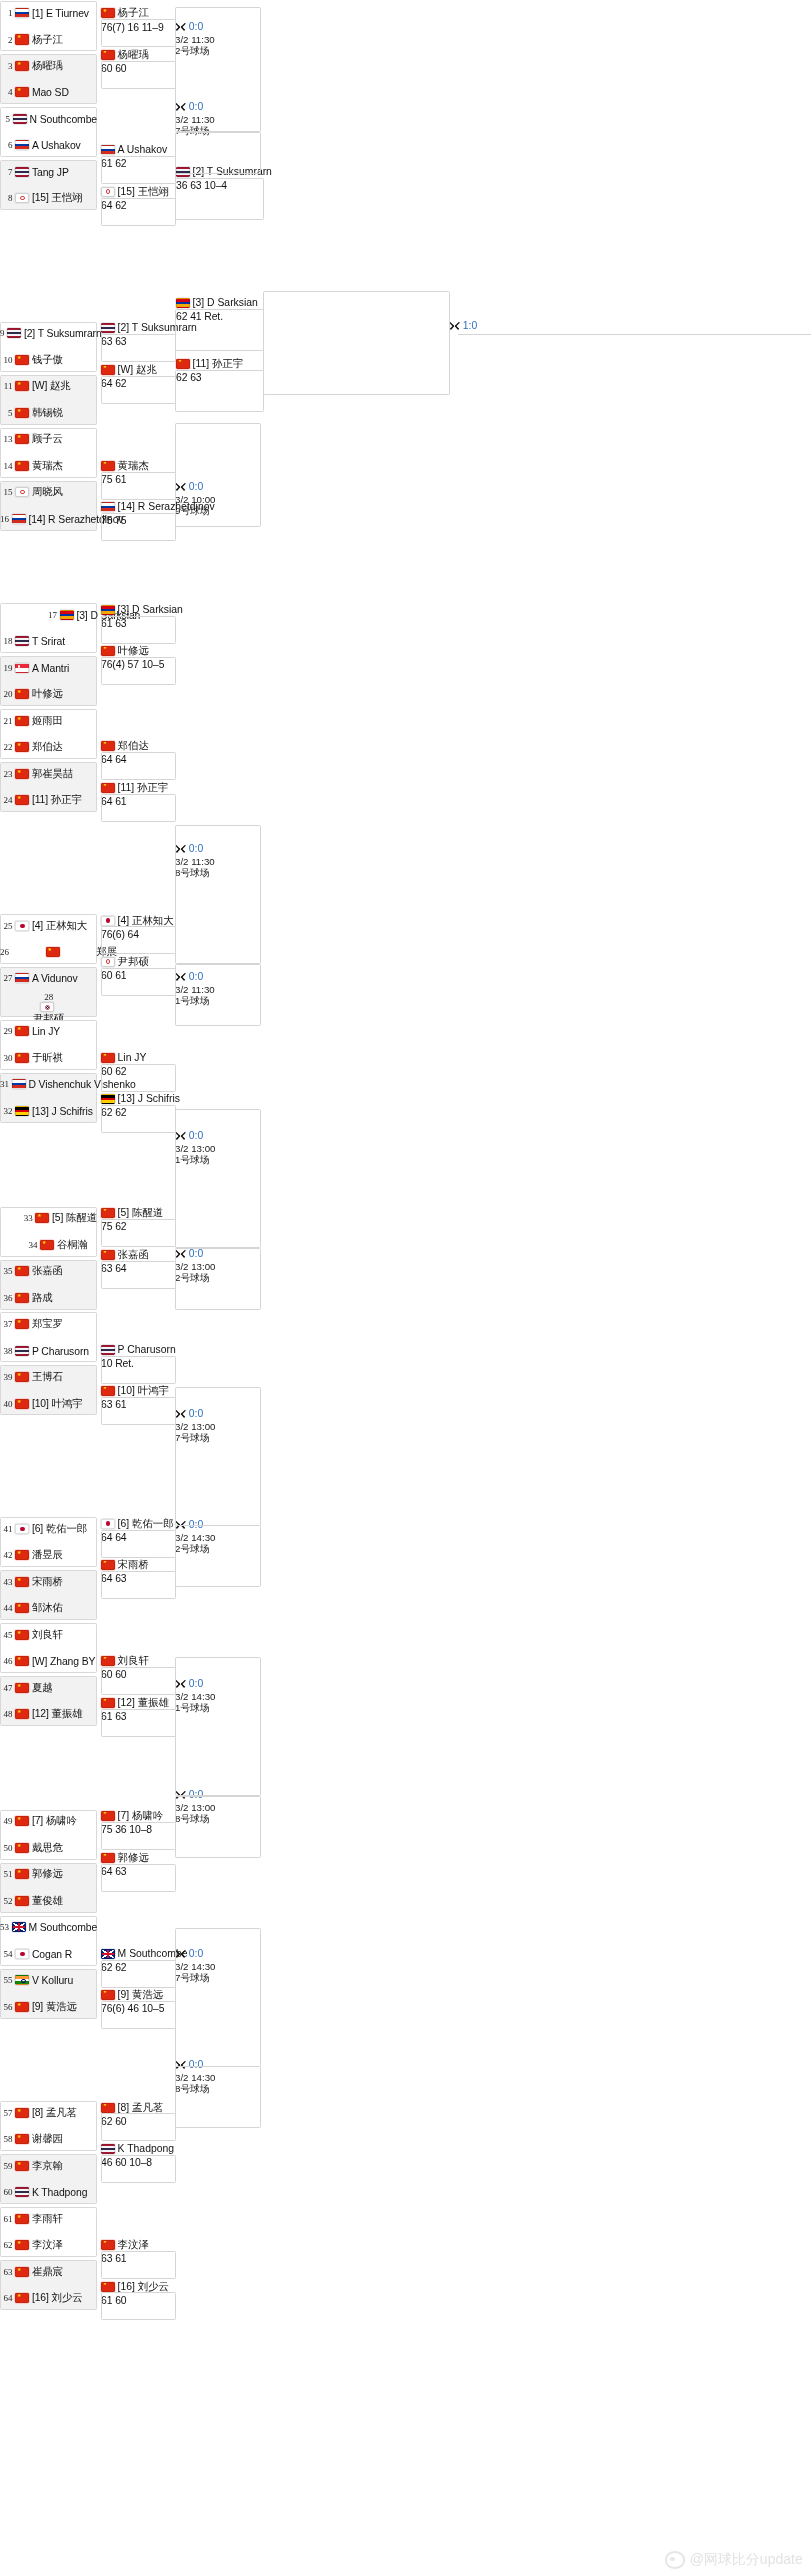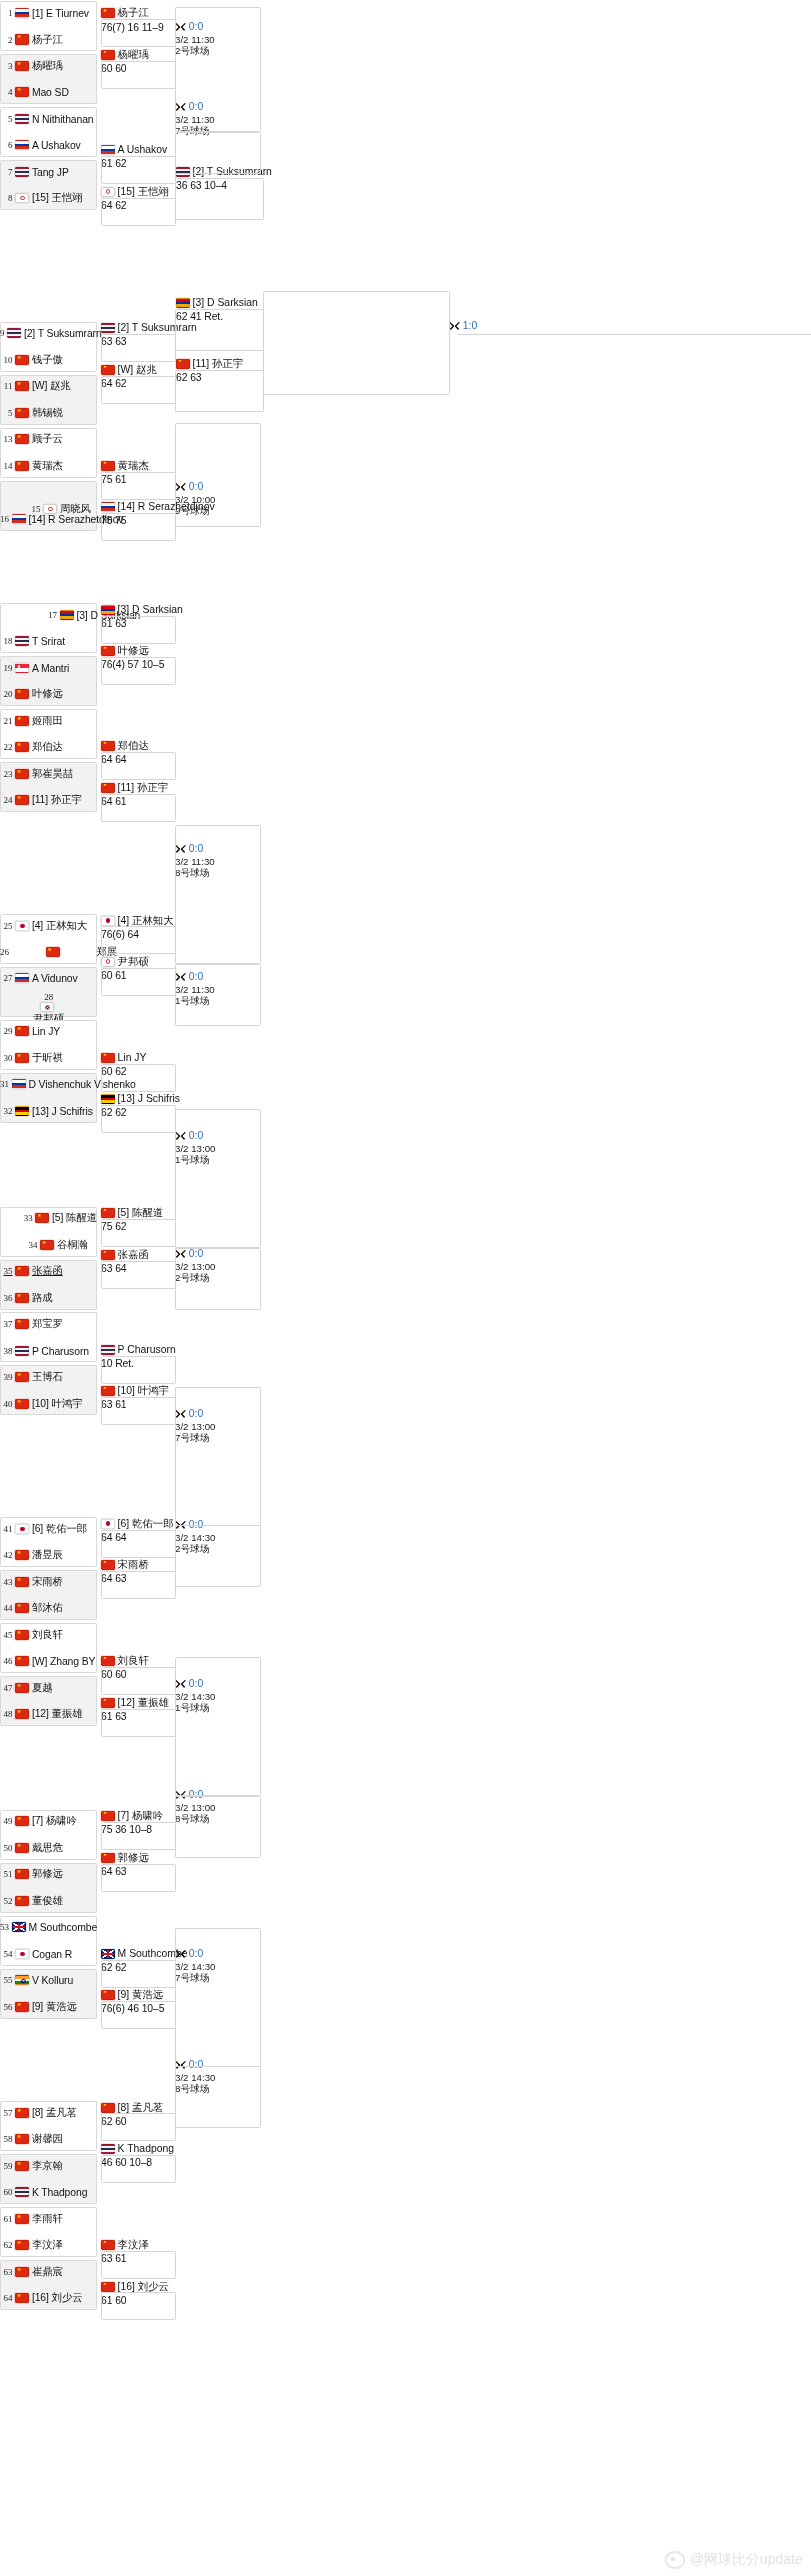--- a/index.html
+++ b/index.html
@@ -238,21 +238,21 @@
     </div>
     <div class="r1row" style="top: 79px;">
       <span class="seedno">4</span>
       <span class="flag cn"></span>
       <span class="pname">Mao SD</span>
     </div>
     <div class="pairbox" style="top: 107px; height: 50px;"></div>
     <div class="r1row" style="top: 106px;">
       <span class="seedno">5</span>
       <span class="flag th"></span>
-      <span class="pname">N Nithithanan</span>
+      <span class="pname">N Southcombe</span>
     </div>
     <div class="r1row" style="top: 132px;">
       <span class="seedno">6</span>
       <span class="flag ru"></span>
       <span class="pname">A Ushakov</span>
     </div>
     <div class="pairbox alt" style="top: 160px; height: 50px;"></div>
     <div class="r1row" style="top: 159px;">
       <span class="seedno">7</span>
       <span class="flag th"></span>
@@ -290,21 +290,21 @@
       <span class="seedno">13</span>
       <span class="flag cn"></span>
       <span class="pname">顾子云</span>
     </div>
     <div class="r1row" style="top: 453px;">
       <span class="seedno">14</span>
       <span class="flag cn"></span>
       <span class="pname">黄瑞杰</span>
     </div>
     <div class="pairbox alt" style="top: 481px; height: 50px;"></div>
-    <div class="r1row" style="top: 496px; padding-left: 28px;">
+    <div class="r1row" style="top: 479px;">
       <span class="seedno">15</span>
       <span class="flag tw"></span>
       <span class="pname">周晓风</span>
     </div>
     <div class="r1row" style="top: 506px;">
       <span class="seedno">16</span>
       <span class="flag ru"></span>
       <span class="pname">[14] R Serazhetdinov</span>
     </div>
     <div class="pairbox" style="top: 603px; height: 50px;"></div>
@@ -400,21 +400,21 @@
       <span class="seedno">33</span>
       <span class="flag cn"></span>
       <span class="pname">[5] 陈醒道</span>
     </div>
     <div class="r1row" style="top: 1232px; margin-left: 25px;">
       <span class="seedno">34</span>
       <span class="flag cn"></span>
       <span class="pname">谷桐瀚</span>
     </div>
     <div class="pairbox alt" style="top: 1260px; height: 50px;"></div>
-    <div class="r1row" style="top: 1258px; text-decoration: underline;">
+    <div class="r1row" style="top: 1258px;">
       <span class="seedno">35</span>
       <span class="flag cn"></span>
       <span class="pname">张嘉函</span>
     </div>
     <div class="r1row" style="top: 1285px;">
       <span class="seedno">36</span>
       <span class="flag cn"></span>
       <span class="pname">路成</span>
     </div>
     <div class="pairbox" style="top: 1312px; height: 50px;"></div>

